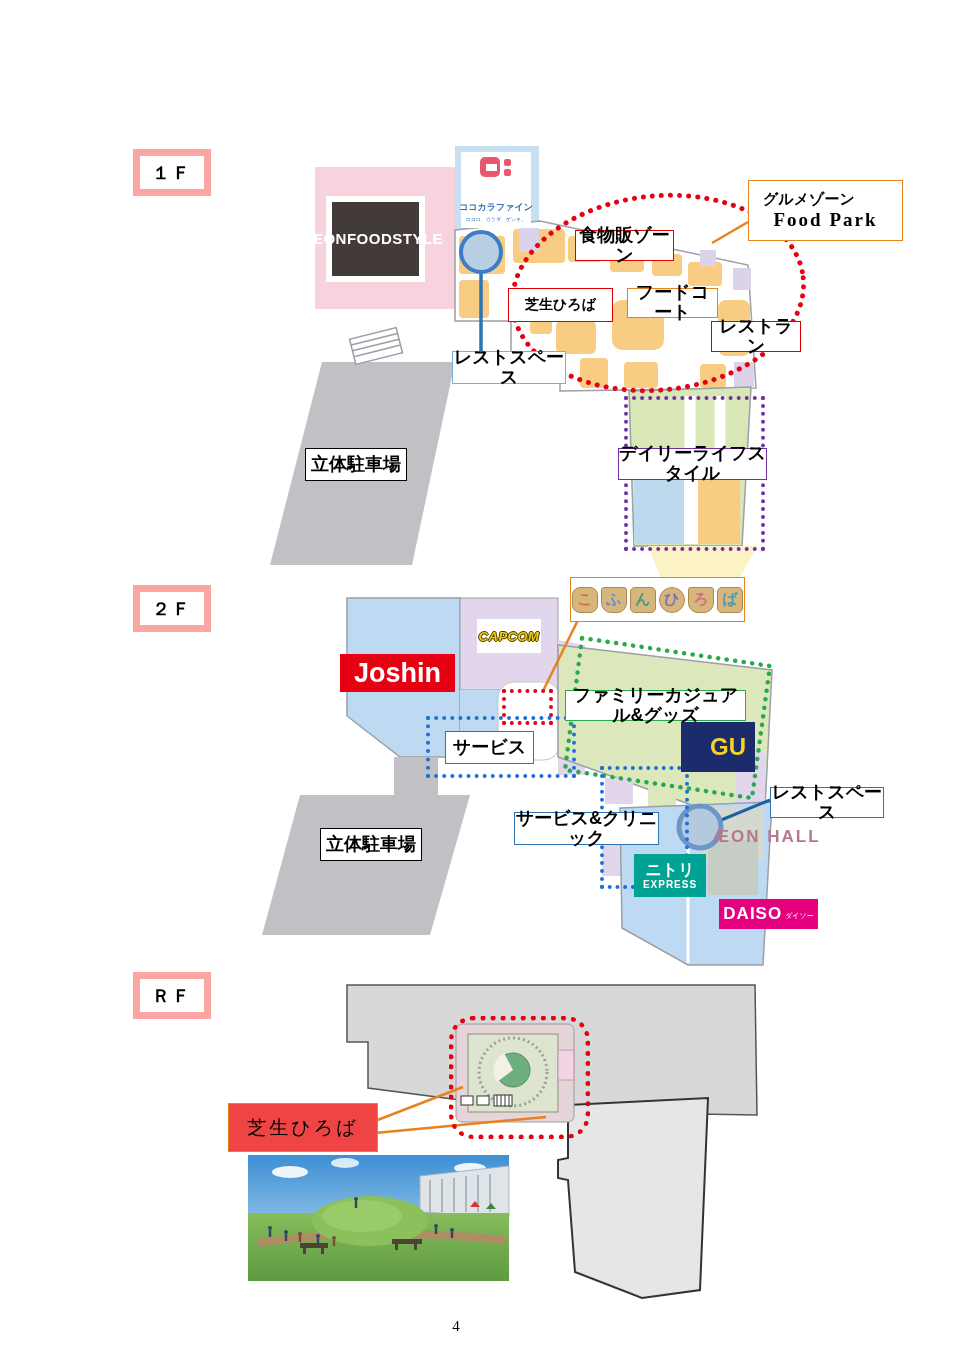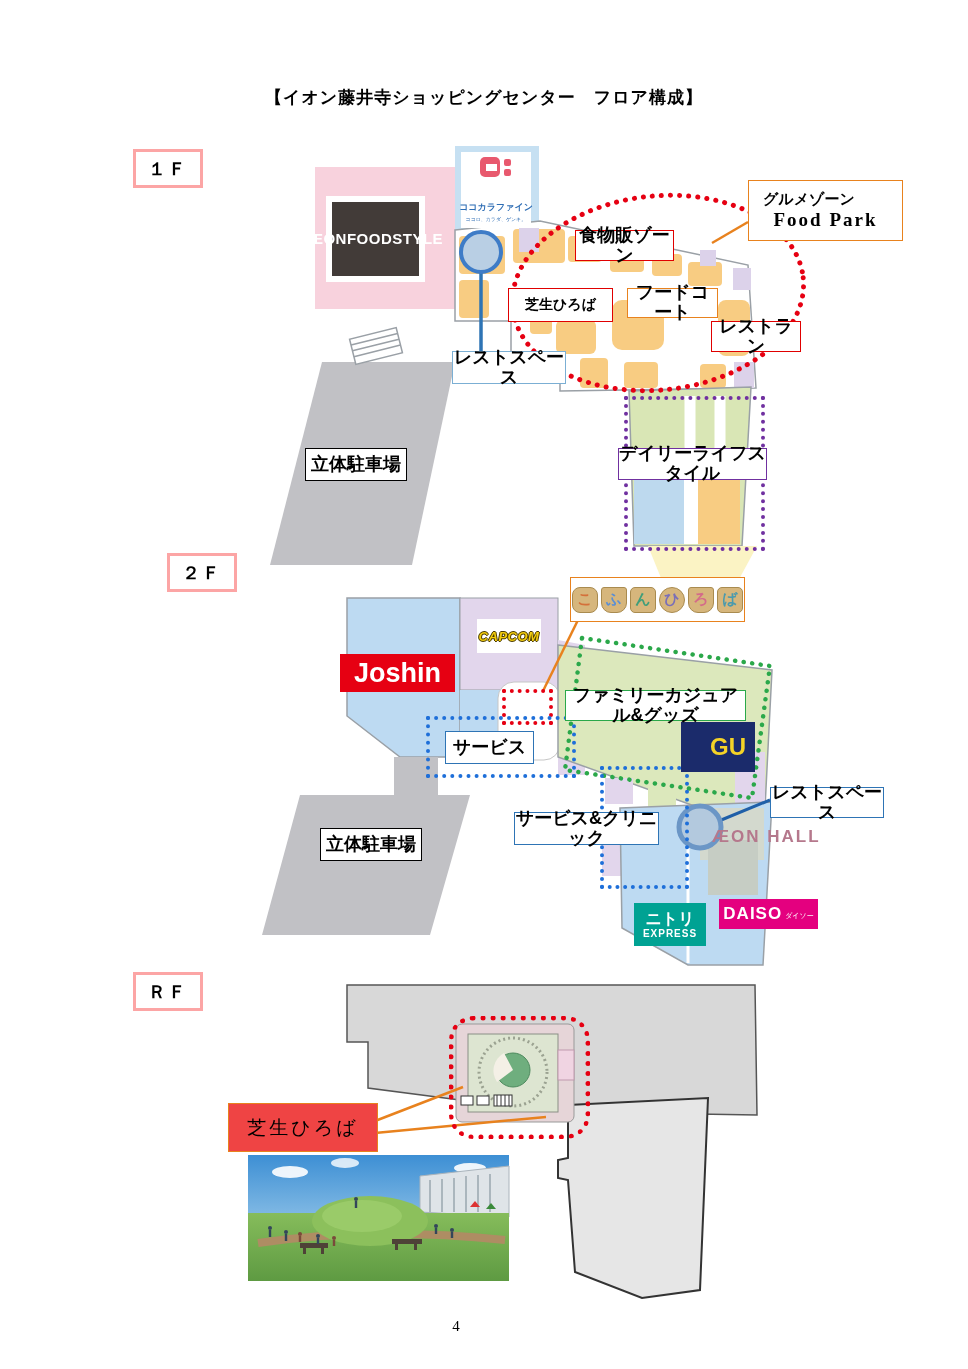--- a/index.html
+++ b/index.html
@@ -4,21 +4,21 @@
 <style>
   html,body{margin:0;padding:0;background:#fff;}
   .canvas{position:relative;width:968px;height:1369px;background:#fff;overflow:hidden;
           font-family:"Liberation Sans","DejaVu Sans",sans-serif;color:#000;}
   svg.plan{position:absolute;left:0;top:0;z-index:1;}
   
   .page-title{position:absolute;left:0;top:86px;width:968px;text-align:center;
               font-size:17px;font-weight:800;letter-spacing:1px;z-index:6;}
   .page-num{position:absolute;left:0;top:1318px;width:912px;text-align:center;
             font-size:15px;font-family:"Liberation Serif",serif;z-index:6;}
-  .floor-tag{position:absolute;left:133px;width:64px;height:33px;border:3px solid #fca5a5;
+  .floor-tag{position:absolute;left:133px;width:64px;height:33px;border:7px solid #fca5a5;
              background:#fff;display:flex;align-items:center;justify-content:center;
              font-size:18px;font-weight:800;letter-spacing:2px;z-index:6;}
   .lbl{position:absolute;background:#fff;display:flex;align-items:center;justify-content:center;
        font-size:18px;font-weight:700;z-index:5;text-align:center;line-height:1.1;}
   .b-red{border:1.6px solid #E00000;}
   .b-orange{border:1.6px solid #E8821E;}
   .b-blue{border:1.6px solid #2E74B5;}
   .b-ltblue{border:1.6px solid #7BAFD4;}
   .b-purple{border:1.6px solid #7030A0;}
   .b-green{border:1.6px solid #2BA84A;}
@@ -38,21 +38,21 @@
             display:flex;flex-direction:column;align-items:center;justify-content:center;}
   .cocokara .nm{color:#2E6DB4;font-weight:800;font-size:9px;margin-top:18px;white-space:nowrap;}
   .cocokara .tg{color:#2E6DB4;font-size:8px;transform:scale(.62);white-space:nowrap;}
   .joshin{position:absolute;left:340px;top:654px;width:115px;height:38px;background:#E60012;color:#fff;
           display:flex;align-items:center;justify-content:center;font-size:27px;font-weight:800;z-index:5;}
   .capcom{position:absolute;left:477px;top:619px;width:64px;height:34px;background:#fff;z-index:5;
           display:flex;align-items:center;justify-content:center;font-size:13px;font-weight:800;color:#F2CC0D;
           text-shadow:-1px 0 #4a3a00,1px 0 #4a3a00,0 -1px #4a3a00,0 1px #4a3a00;letter-spacing:.5px;font-style:italic;}
   .gu{position:absolute;left:681px;top:722px;width:54px;height:50px;background:#1B2B6B;color:#F5D327;
       display:flex;align-items:center;justify-content:center;font-size:24px;font-weight:800;z-index:5;padding-left:20px;}
-  .nitori{position:absolute;left:634px;top:903px;width:72px;height:43px;background:#00A293;color:#fff;z-index:5;
+  .nitori{position:absolute;left:634px;top:854px;width:72px;height:43px;background:#00A293;color:#fff;z-index:5;
           display:flex;flex-direction:column;align-items:center;justify-content:center;line-height:1;}
   .nitori .nm{font-size:16px;font-weight:800;}
   .nitori .sb{font-size:10px;font-weight:700;letter-spacing:1px;margin-top:2px;}
   .daiso{position:absolute;left:719px;top:899px;width:99px;height:30px;background:#E4007F;color:#fff;z-index:5;
          display:flex;align-items:center;justify-content:center;}
   .daiso .nm{font-size:17px;font-weight:800;letter-spacing:1px;}
   .daiso .sb{font-size:7px;margin-left:3px;margin-top:4px;}
   .aeon-hall{position:absolute;left:712px;top:827px;width:140px;color:#B5788C;font-size:17px;font-weight:600;
              letter-spacing:2px;z-index:5;}
   .kofun{position:absolute;left:570px;top:577px;width:173px;height:43px;background:#fff;border:1.6px solid #E8821E;
@@ -225,23 +225,22 @@
         <g fill="#7A4A3A">
           <circle cx="300" cy="1234" r="2"></circle>
             <rect x="298.8" y="1236" width="2.4" height="6"></rect>
           <circle cx="334" cy="1238" r="2"></circle>
             <rect x="332.8" y="1240" width="2.4" height="6"></rect>
         </g>
       </g>
     </g>
   </svg>
 
-  <div class="page-title">【イオン藤井寺ショッピングセンター　フロア構成】</div>
   <div class="floor-tag" style="top:149px;">１Ｆ</div>
-  <div class="floor-tag" style="top:553px;margin-left:34px;">２Ｆ</div>
+  <div class="floor-tag" style="top:585px;">２Ｆ</div>
   <div class="floor-tag" style="top:972px;">ＲＦ</div>
   <div class="page-num">4</div>
 
   <div class="aeonfs">
     <div class="aeonfs-in">
       <span>ÆON</span>
       <span>FOOD</span>
       <span>STYLE</span>
     </div>
   </div>

